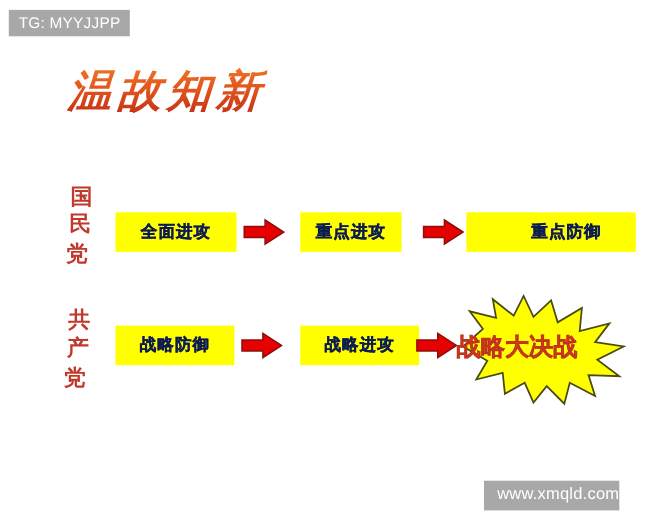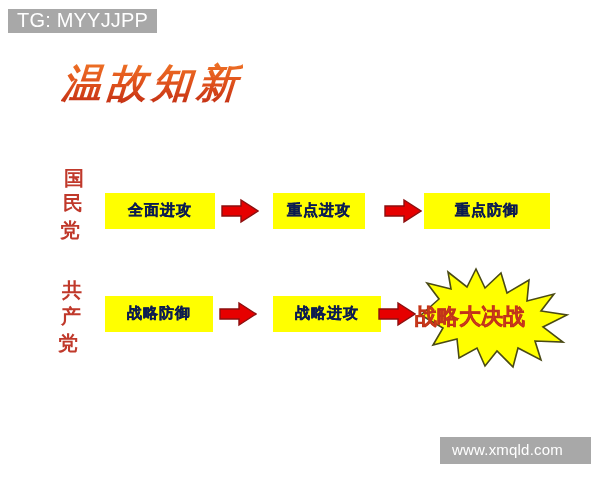--- a/index.html
+++ b/index.html
@@ -24,27 +24,27 @@
     background: #a8a8a8;
     color: #ffffff;
     font-family: "Liberation Sans", sans-serif;
     white-space: nowrap;
     letter-spacing: 0.2px;
   }
   #wm-top {
     left: 8px;
     top: 9px;
     padding: 3px 9px 4px 9px;
-    font-size: 20px;
+    font-size: 14px;
     line-height: 17px;
   }
   #wm-bottom {
     left: 440px;
     top: 437px;
-    padding: 4px 28px 5px 12px;
+    padding: 4px 0 5px 12px;
     font-size: 15px;
     line-height: 18px;
   }
 
   
   #title {
     position: absolute;
     left: 62px;
     top: 60px;
     font-family: "DejaVu Serif", "Liberation Serif", serif;
@@ -160,21 +160,21 @@
     </div>
 
     <div class="stage-box" style="left:273px; top:3px; width:92px;">重点进攻</div>
 
     <div class="arrow" style="left:384px; top:8px;">
       <svg width="38" height="26" viewBox="0 0 38 26">
         <polygon points="1,8 20,8 20,2 37,13 20,24 20,18 1,18" fill="#e60000" stroke="#8c0f0f" stroke-width="1.4" stroke-linejoin="miter"></polygon>
       </svg>
     </div>
 
-    <div class="stage-box" style="left:424px; top:3px; width:126px;">重点防御</div>
+    <div class="stage-box" style="left:424px; top:3px; width:126px;padding-left:28px;">重点防御</div>
   </div>
 
   <div class="vlabel" id="label-cpc">
     <span>共</span>
     <span>产</span>
     <span>党</span>
   </div>
 
   <div class="row" id="row-cpc">
 

